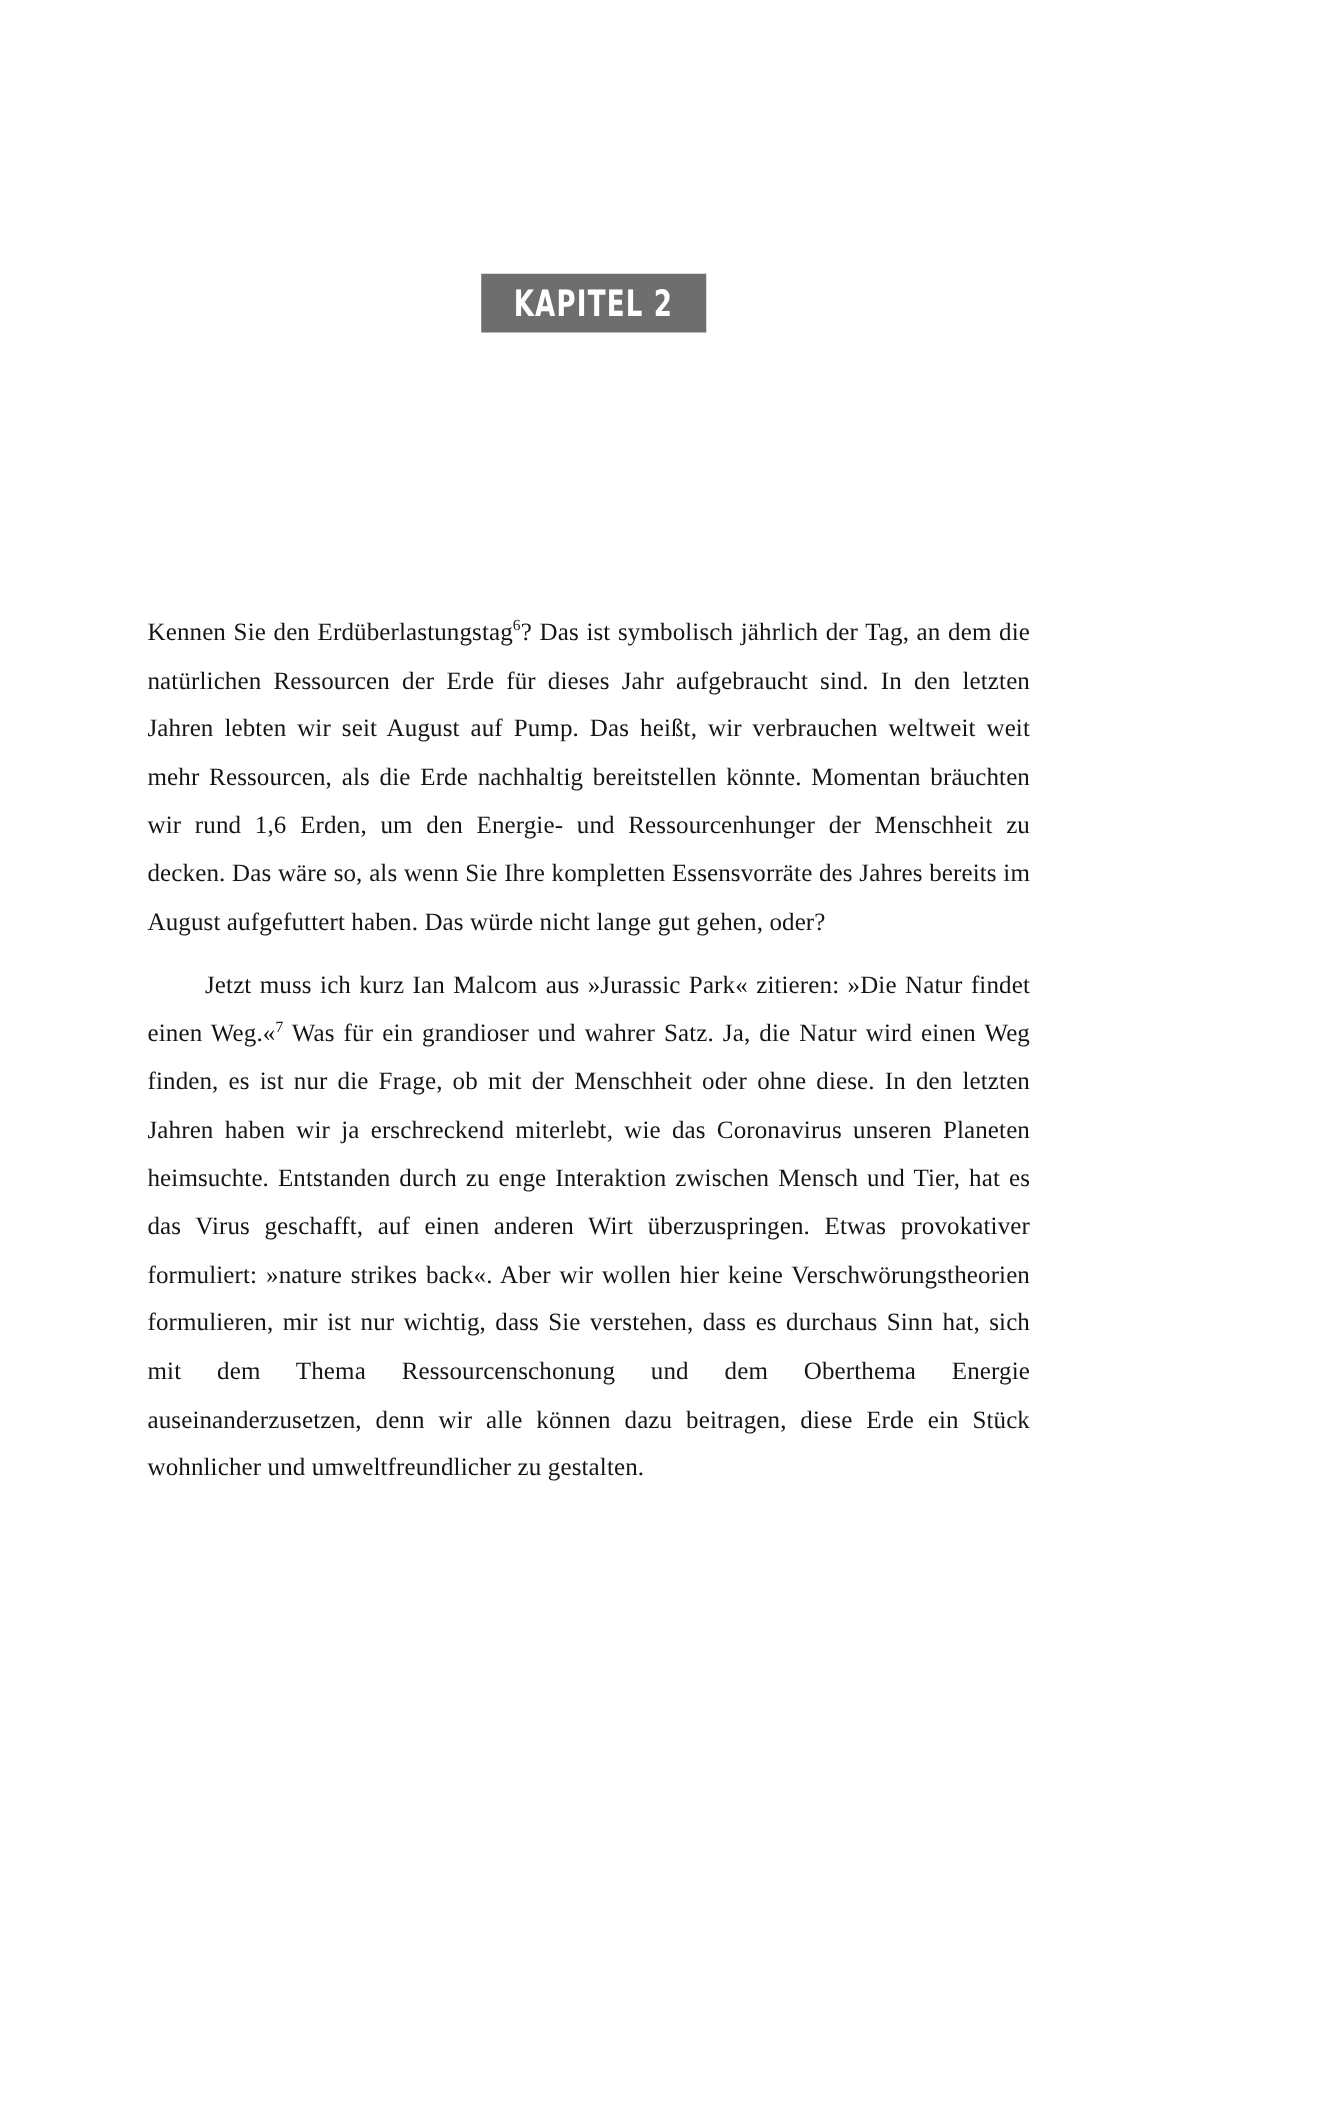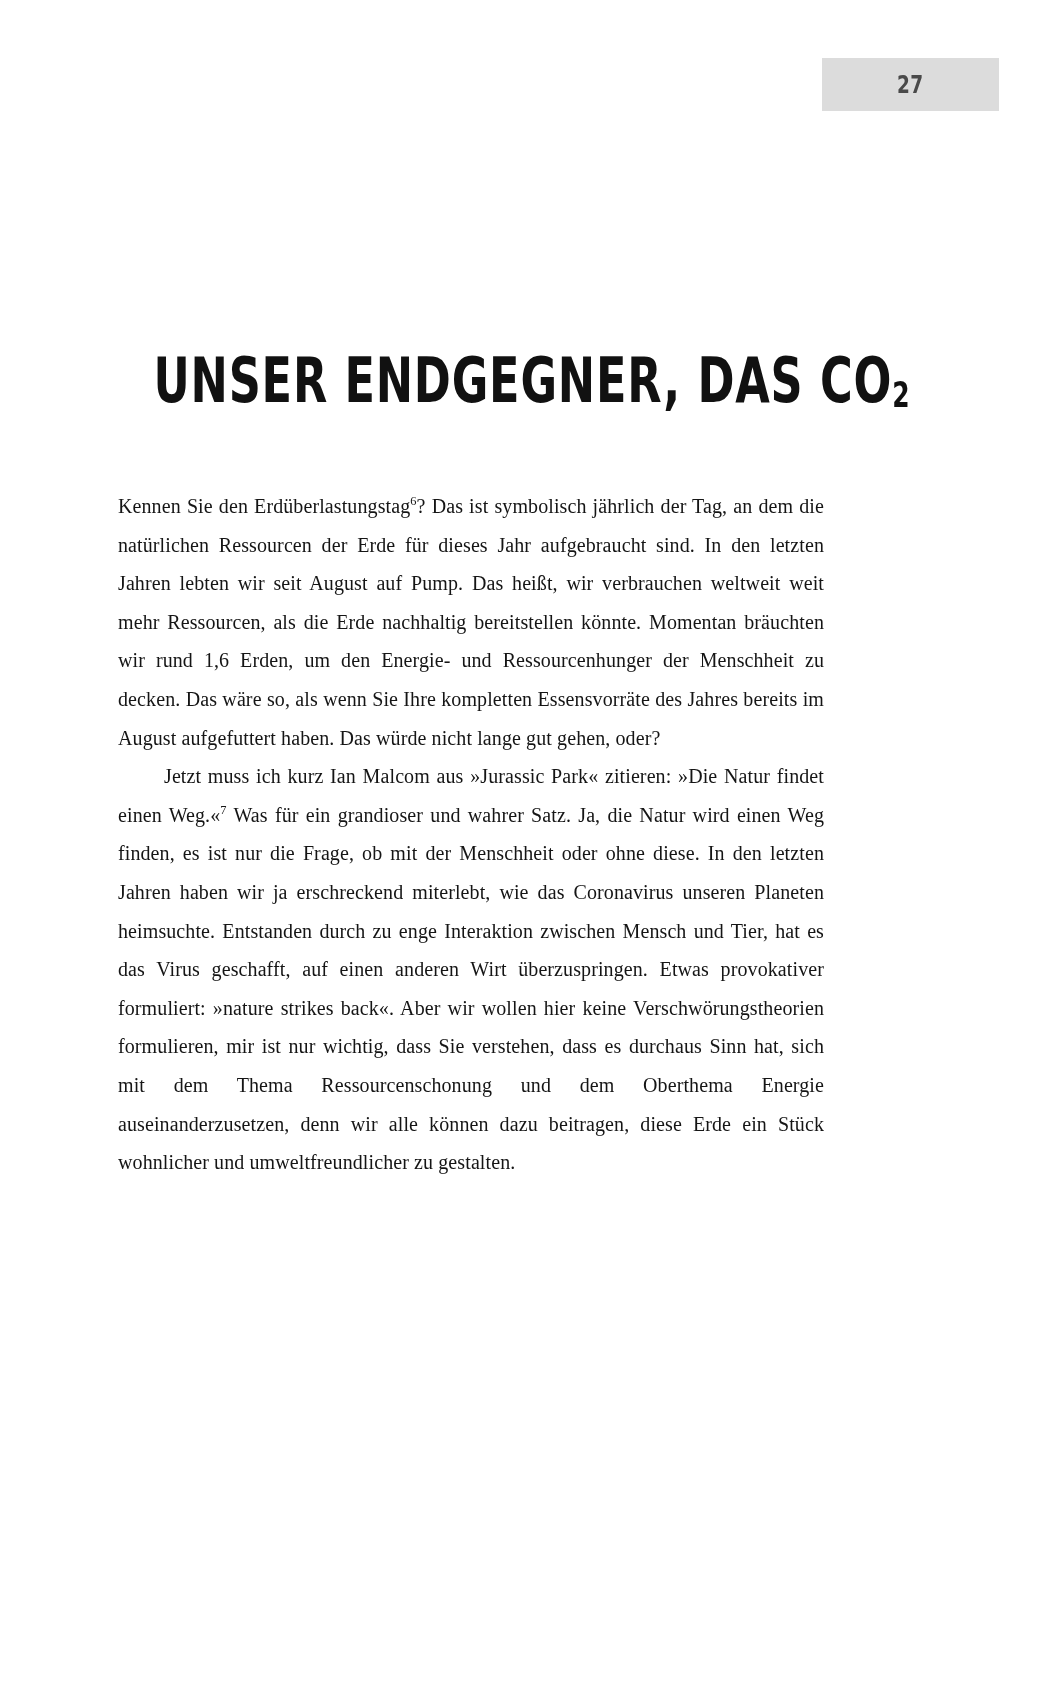--- a/index.html
+++ b/index.html
@@ -103,38 +103,38 @@
     line-height: 38.6px;
     color: #151515;
     text-align: justify;
     text-justify: inter-word;
     hyphens: manual;
     -webkit-hyphens: manual;
     letter-spacing: 0.1px;
   }
   .para.indented {
     text-indent: 2.3em;
+    margin-top: 12px;
   }
   .para sup {
     font-size: 0.62em;
     vertical-align: super;
     line-height: 0;
   }
 </style>
 </head>
 <body>
 
 <div class="page">
 
-  <div class="folio-box">
-    <span class="folio-num">27</span>
+
+  <div class="chapter-badge">
+    <span class="chapter-badge-label">KAPITEL 2</span>
   </div>
 
-
-  <h1 class="chapter-title"><span class="tscale"><span>UNSER ENDGEGNER, DAS CO</span><sub>2</sub></span></h1>
 
   <div class="body-col">
 
     <p class="para"><span>Kennen Sie den Erdüberlastungstag</span><sup>6</sup><span>? Das ist symbolisch jährlich der Tag, an dem die natürlichen Ressourcen der Erde für dieses Jahr aufgebraucht sind. In den letzten Jahren lebten wir seit August auf Pump. Das heißt, wir verbrauchen weltweit weit mehr Ressourcen, als die Erde nachhaltig bereitstellen könnte. Momentan bräuchten wir rund 1,6 Erden, um den Energie- und Ressourcenhunger der Menschheit zu decken. Das wäre so, als wenn Sie Ihre kompletten Essensvorräte des Jahres bereits im August aufgefuttert haben. Das würde nicht lange gut gehen, oder?</span></p>
 
     <p class="para indented"><span>Jetzt muss ich kurz Ian Malcom aus »Jurassic Park« zitieren: »Die Natur findet einen Weg.«</span><sup>7</sup><span> Was für ein grandioser und wahrer Satz. Ja, die Natur wird einen Weg finden, es ist nur die Frage, ob mit der Menschheit oder ohne diese. In den letzten Jahren haben wir ja erschreckend miterlebt, wie das Coronavirus unseren Planeten heimsuchte. Entstanden durch zu enge Interaktion zwischen Mensch und Tier, hat es das Virus geschafft, auf einen anderen Wirt überzuspringen. Etwas provokativer formuliert: »nature strikes back«. Aber wir wollen hier keine Verschwörungstheorien formulieren, mir ist nur wichtig, dass Sie verstehen, dass es durchaus Sinn hat, sich mit dem Thema Ressourcenschonung und dem Oberthema Energie auseinanderzusetzen, denn wir alle können dazu beitragen, diese Erde ein Stück wohnlicher und umweltfreundlicher zu gestalten.</span></p>
 
   </div>
 
 </div>

